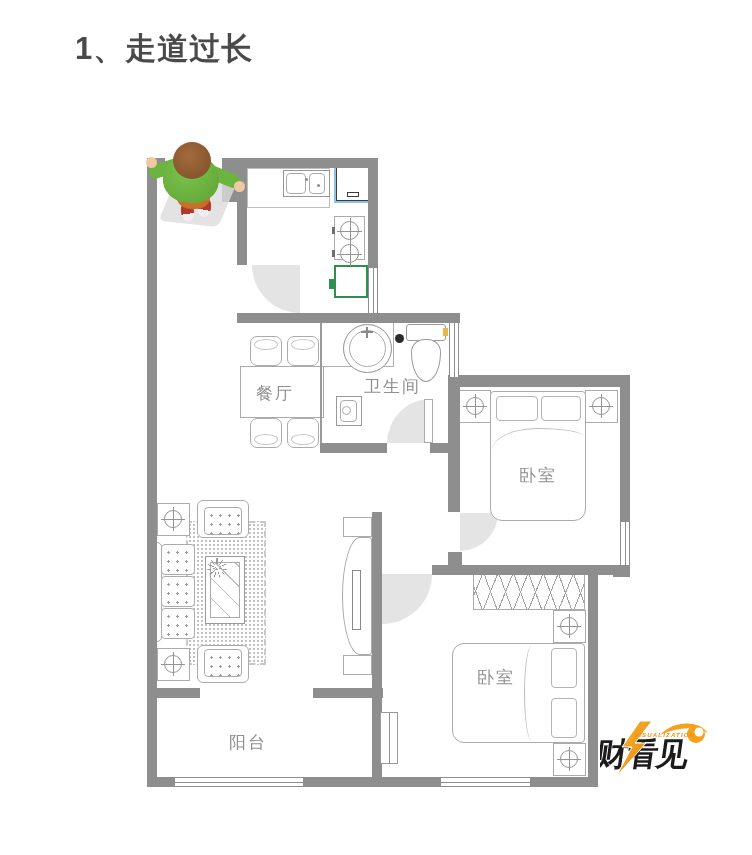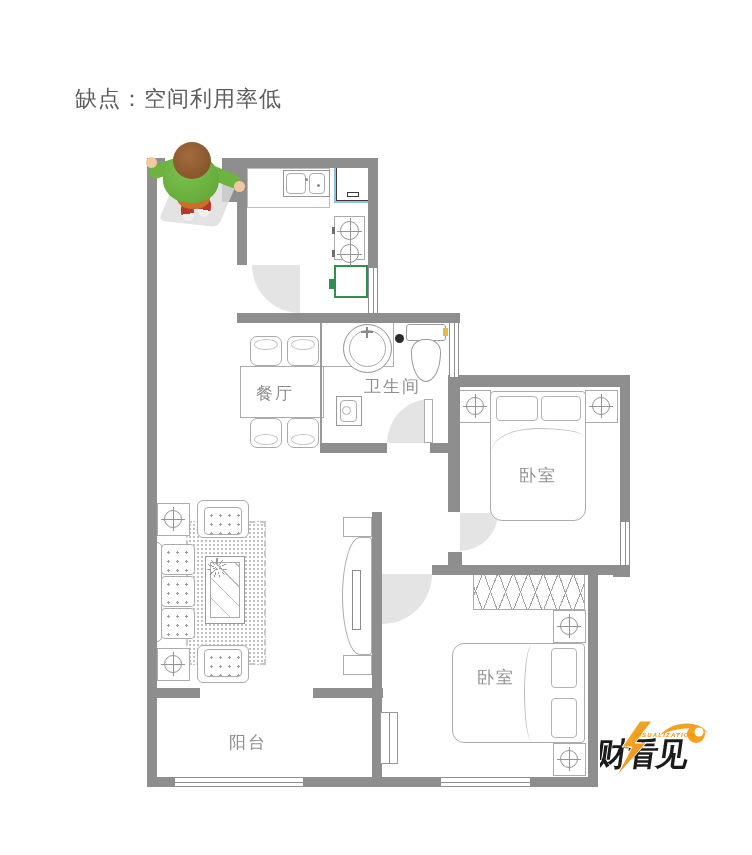--- a/index.html
+++ b/index.html
@@ -36,21 +36,21 @@
   .wardrobe{border:1px solid #ABABAB;background-color:#fff;z-index:2;
     background-image:repeating-linear-gradient(70deg, transparent 0 7px, #a2a2a2 7px 8px, transparent 8px 14px),
                      repeating-linear-gradient(112deg, transparent 0 7px, #a2a2a2 7px 8px, transparent 8px 14px);}
   .plant{background:repeating-conic-gradient(#9a9a9a 0 7deg, transparent 7deg 32deg);border-radius:50%;z-index:3;}
 </style>
 </head>
 <body>
 
 <div id="canvas">
 
-  <div class="abs subtitle">缺点：空间利用率低</div>
+  <div class="abs title">1、走道过长</div>
 
   <div class="abs wall" style="left:147px;top:158px;width:10px;height:629px;"></div>
   <div class="abs wall" style="left:147px;top:158px;width:18px;height:10px;"></div>
   <div class="abs wall" style="left:222px;top:158px;width:15px;height:44px;"></div>
   <div class="abs wall" style="left:222px;top:158px;width:156px;height:10px;"></div>
   <div class="abs wall" style="left:237px;top:158px;width:10px;height:107px;"></div>
   <div class="abs wall" style="left:368px;top:158px;width:10px;height:110px;"></div>
   <div class="abs wall" style="left:237px;top:313px;width:223px;height:10px;"></div>
   <div class="abs wall" style="left:448px;top:377px;width:12px;height:135px;"></div>
   <div class="abs wall" style="left:320px;top:443px;width:67px;height:10px;"></div>

